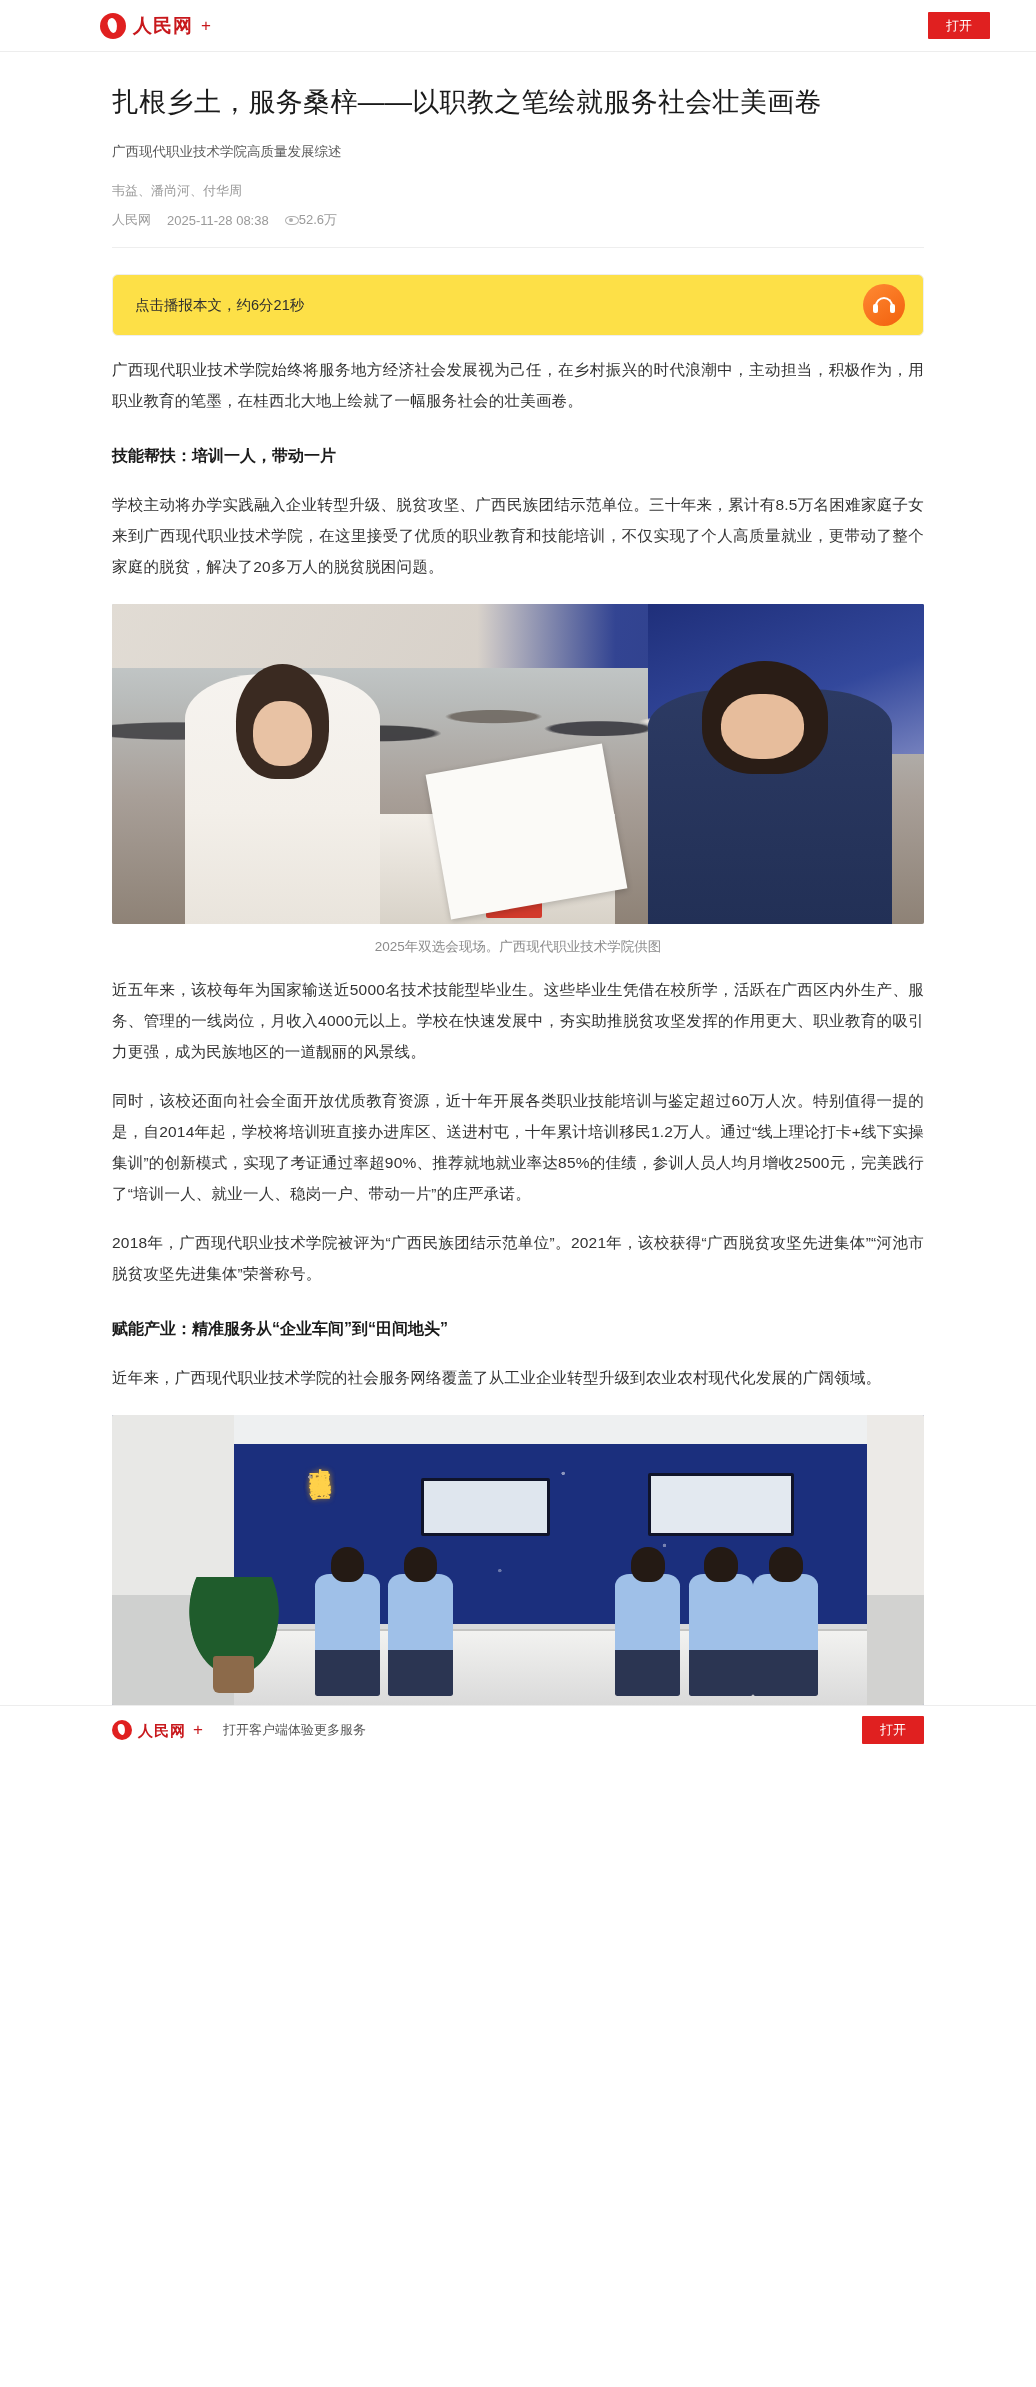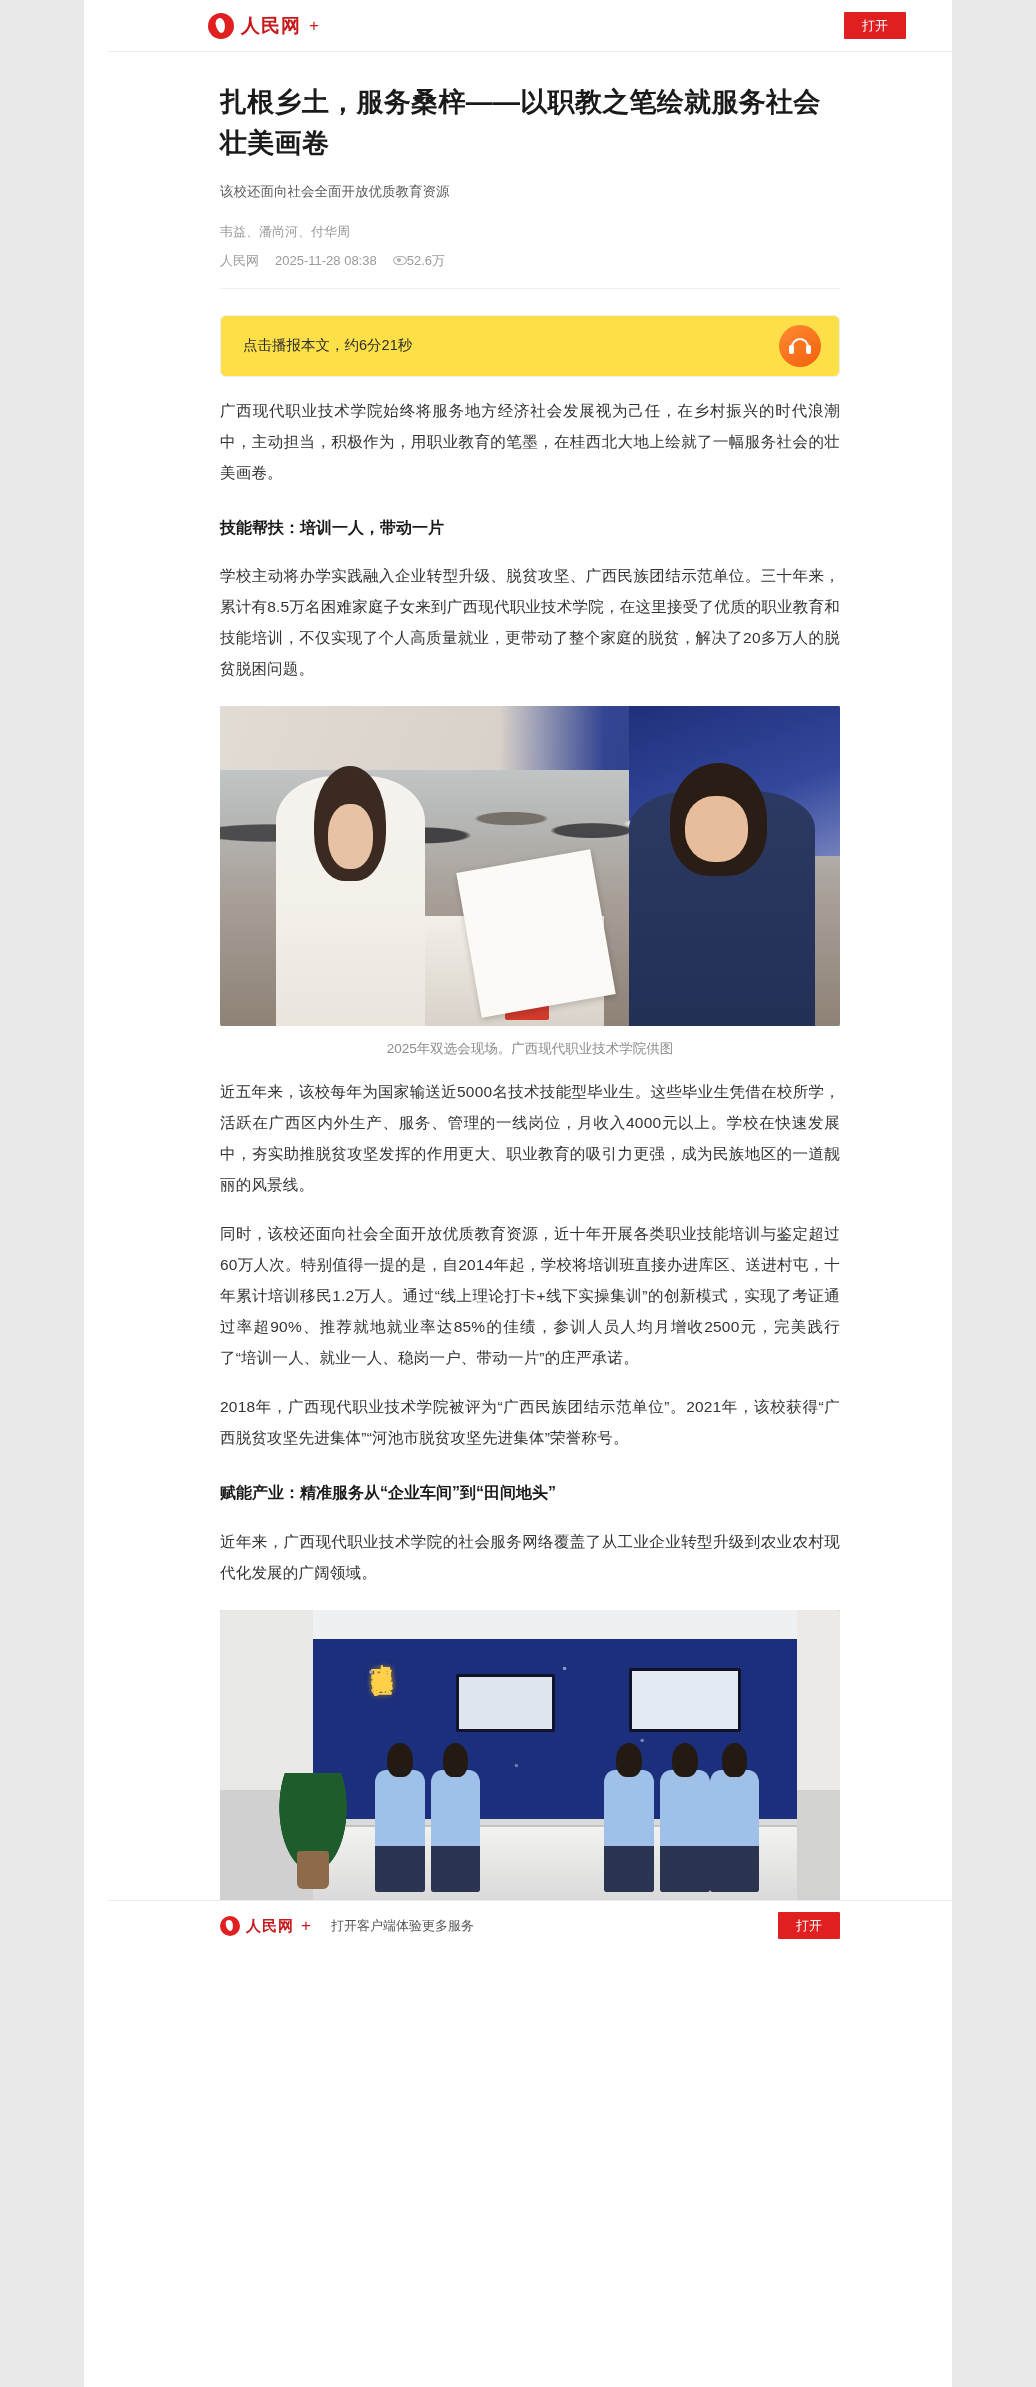--- a/index.html
+++ b/index.html
@@ -6,26 +6,25 @@
   html, body {
     width: 1036px;
     background: #e9e9ea;
     font-family: "Liberation Sans", sans-serif;
   }
   body {
     display: flex;
     justify-content: center;
   }
   .page {
-    width: 868px;
+    width: 1036px;
     min-height: 2387px;
     background: #ffffff;
     position: relative;
     padding-bottom: 0;
-    padding-left: 24px;
   }
 
   
   .topbar {
     height: 52px;
     background: #ffffff;
     display: flex;
     align-items: center;
     padding: 0 28px;
     border-bottom: 1px solid #ededed;
@@ -84,21 +83,21 @@
     padding: 0 112px;
   }
   .header-block {
     padding: 30px 0 18px 0;
     border-bottom: 1px solid #eeeeee;
   }
   h1.title {
     font-size: 27px;
     line-height: 1.5;
     color: #1a1a1a;
-    font-weight: bold;
+    font-weight: normal;
     letter-spacing: 0.3px;
   }
   .subtitle {
     margin-top: 18px;
     font-size: 13.5px;
     color: #5b5b5b;
     line-height: 1.6;
   }
   .authors {
     margin-top: 20px;
@@ -392,21 +391,21 @@
       <span class="brand-word">人民网</span>
       <span class="brand-plus">+</span>
     </div>
     <button class="open-btn">打开</button>
   </div>
 
   <div class="article">
 
     <div class="header-block">
       <h1 class="title">扎根乡土，服务桑梓——以职教之笔绘就服务社会壮美画卷</h1>
-      <div class="subtitle">该校还面向社会全面开放优质教育资源</div>
+      <div class="subtitle">广西现代职业技术学院高质量发展综述</div>
       <div class="authors">韦益、潘尚河、付华周</div>
       <div class="meta-row">
         <span>人民网</span>
         <span>2025-11-28 08:38</span>
         <span class="meta-views">
           <span class="eye"></span>
           <span>52.6万</span>
         </span>
       </div>
     </div>

